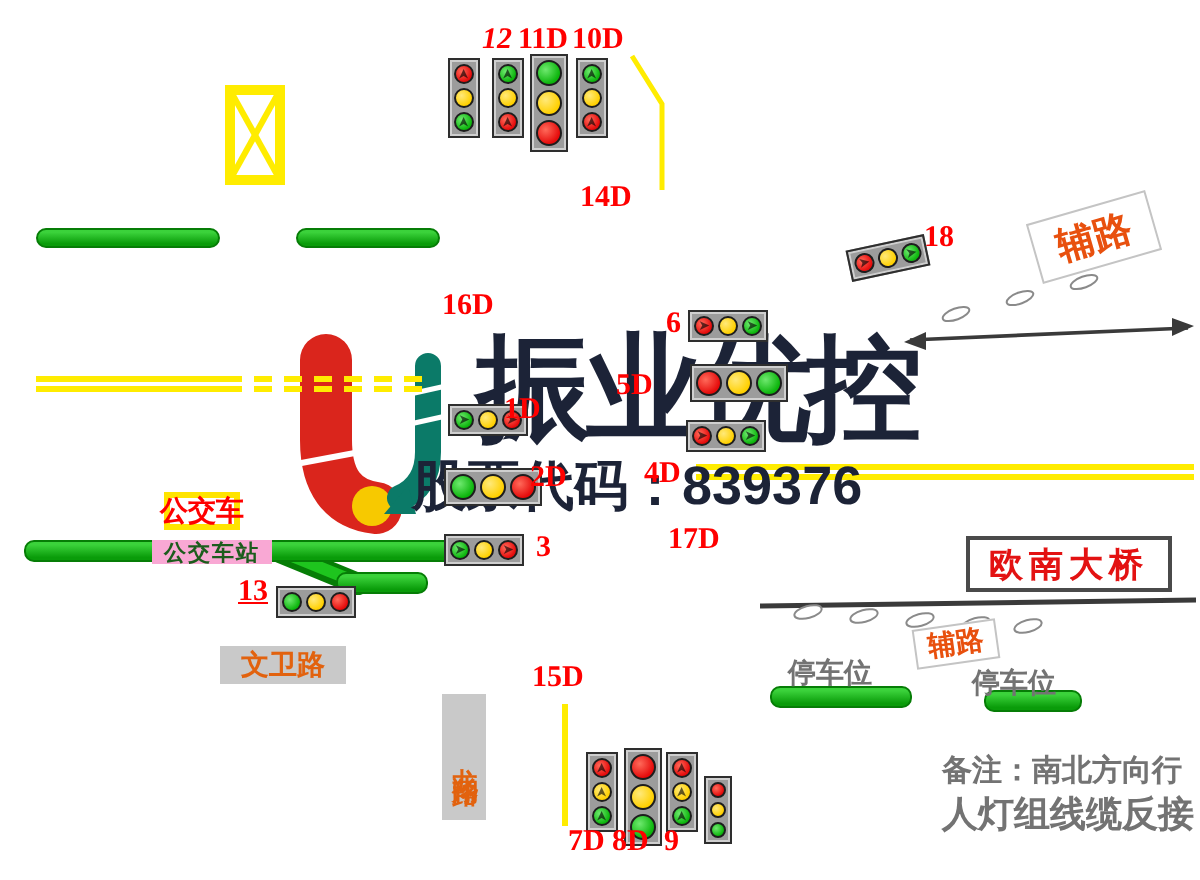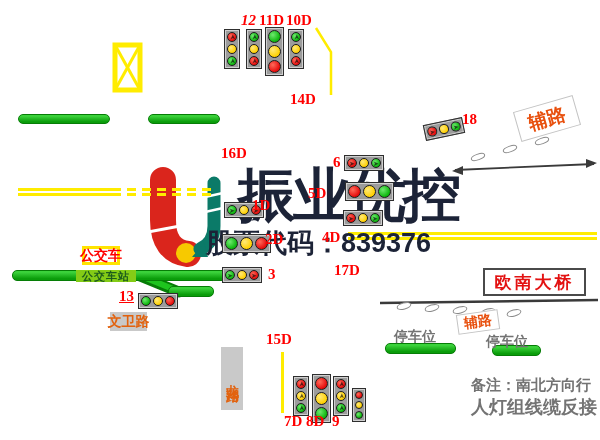--- a/index.html
+++ b/index.html
@@ -29,21 +29,21 @@
 
   
   .sig-label{position:absolute;color:#f00;font-family:"Liberation Serif","DejaVu Serif",serif;
           font-weight:bold;font-size:15px;line-height:1;white-space:nowrap;z-index:40;}
 
   
   .box{position:absolute;display:flex;align-items:center;justify-content:center;
           font-weight:bold;white-space:nowrap;z-index:25;
           font-family:"Liberation Serif","DejaVu Serif",serif;}
   .box.busSign{background:#fff;border:3px solid #ffe400;color:#f00;font-size:14px;}
-  .box.busStation{background:#84cc16;color:#1c5c1c;font-size:11px;letter-spacing:1px;}
+  .box.busStation{background:#f9a8d4;color:#1c5c1c;font-size:11px;letter-spacing:1px;}
   .box.gray{background:#c9c9c9;color:#e2620e;font-size:14px;}
   .box.grayV{background:#c9c9c9;color:#e2620e;font-size:13px;writing-mode:vertical-rl;
           letter-spacing:3px;}
   .box.white{background:#fff;border:1px solid #c4c4c4;color:#e8500e;}
   .box.bridge{background:#fff;border:2px solid #4a4a4a;color:#e31212;letter-spacing:3px;}
 
   .red-text{position:absolute;color:#737373;font-weight:bold;white-space:nowrap;z-index:40;
           font-family:"Liberation Serif","DejaVu Serif",serif;}
 
   .gbar{position:absolute;background:linear-gradient(180deg,#3bd23b 15%,#0a9c0a 85%);
@@ -216,21 +216,21 @@
       <div class="sig-label" style="left: 265px; top: 232px;">2D</div>
       <div class="sig-label" style="left: 268px; top: 267px;">3</div>
       <div class="sig-label" style="left: 334px; top: 263px;">17D</div>
       <div class="sig-label" style="left: 119px; top: 289px; text-decoration: underline;">13</div>
       <div class="sig-label" style="left: 266px; top: 332px;">15D</div>
       <div class="sig-label" style="left: 284px; top: 414px;">7D</div>
       <div class="sig-label" style="left: 306px; top: 414px;">8D</div>
       <div class="sig-label" style="left: 332px; top: 414px;">9</div>
       <div class="box busSign" style="left: 82px; top: 246px; width: 38px; height: 19px;">公交车</div>
       <div class="box busStation" style="left: 76px; top: 270px; width: 60px; height: 12px;">公交车站</div>
-      <div class="box gray" style="left: 110px; top: 312px; width: 37px; height: 19px;">文卫路</div>
+      <div class="box gray" style="left: 110px; top: 323px; width: 63px; height: 19px;">文卫路</div>
       <div class="box grayV" style="left: 221px; top: 347px; width: 22px; height: 63px;">龙翔路</div>
       <div class="box white" style="left: 516px; top: 103px; width: 62px; height: 31px; font-size: 19px; transform: rotate(-16deg);">辅路</div>
       <div class="box white" style="left: 457px; top: 312px; width: 42px; height: 20px; font-size: 14px; transform: rotate(-8deg);">辅路</div>
       <div class="box bridge" style="left: 483px; top: 268px; width: 103px; height: 28px; font-size: 17px;">欧南大桥</div>
       <div class="red-text" style="left: 394px; top: 328px; font-size: 14px;">停车位</div>
       <div class="red-text" style="left: 486px; top: 333px; font-size: 14px;">停车位</div>
       <div class="red-text" style="left: 471px; top: 376px; font-size: 15px;">备注：南北方向行</div>
       <div class="red-text" style="left: 471px; top: 395px; font-size: 18px;">人灯组线缆反接</div>
     </div>
 </div>

